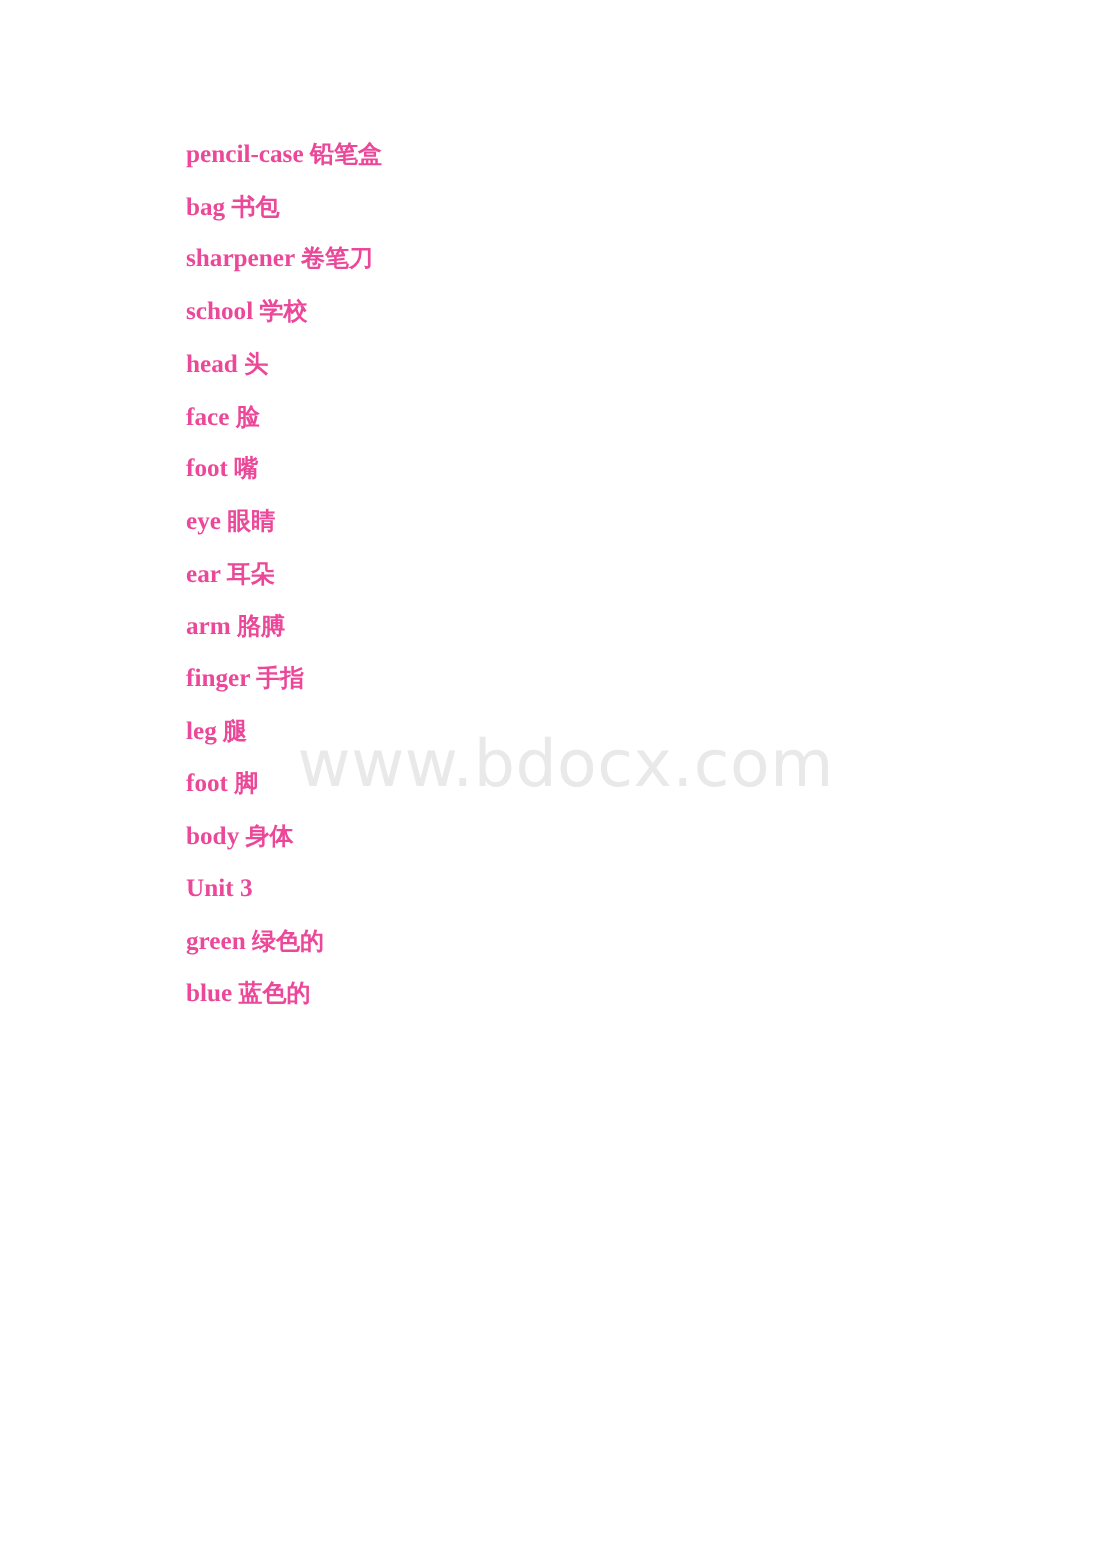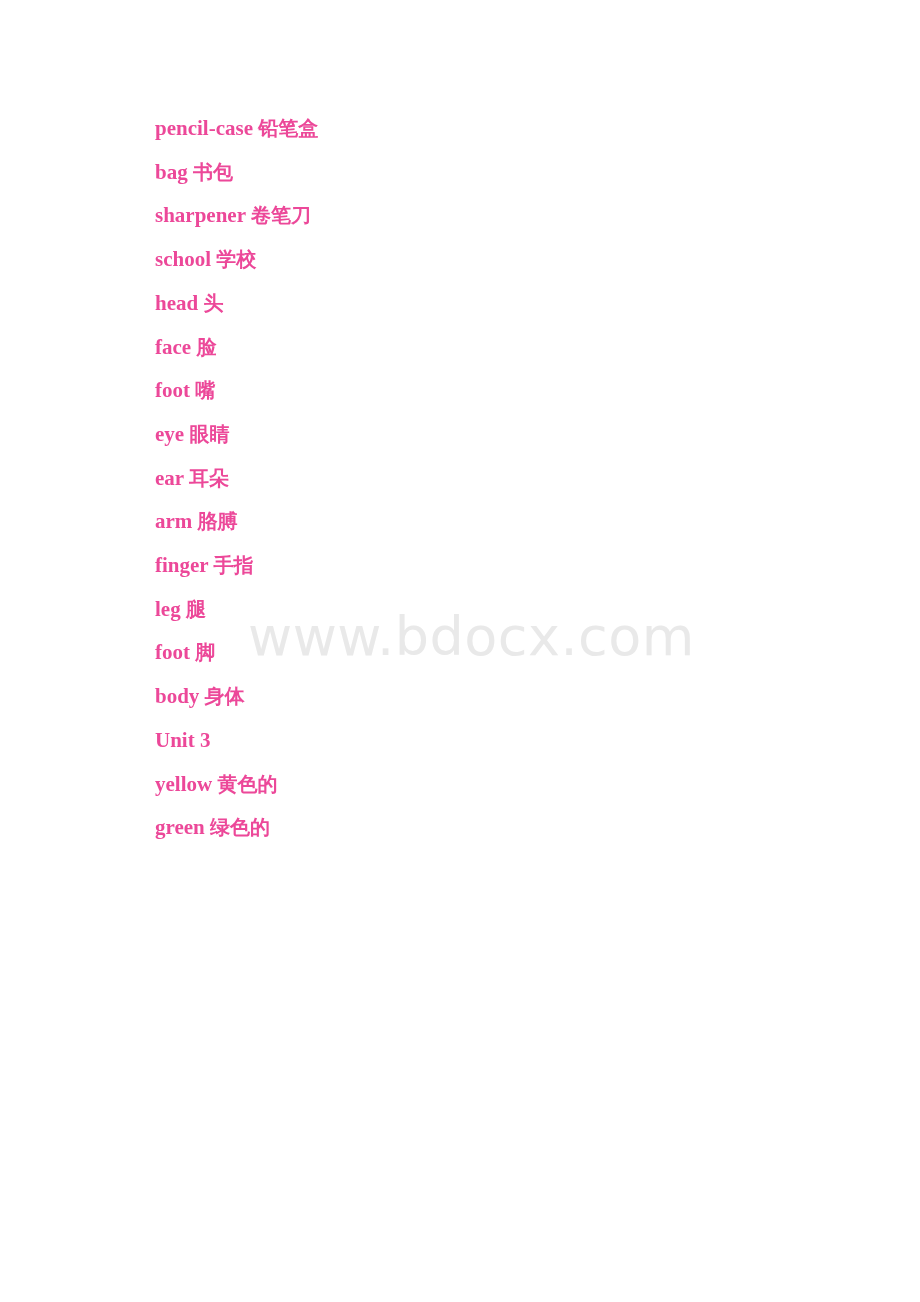--- a/index.html
+++ b/index.html
@@ -65,17 +65,17 @@
       <div class="vocab-line"><span class="en">face</span> <span class="cn">脸</span></div>
       <div class="vocab-line"><span class="en">foot</span> <span class="cn">嘴</span></div>
       <div class="vocab-line"><span class="en">eye</span> <span class="cn">眼睛</span></div>
       <div class="vocab-line"><span class="en">ear</span> <span class="cn">耳朵</span></div>
       <div class="vocab-line"><span class="en">arm</span> <span class="cn">胳膊</span></div>
       <div class="vocab-line"><span class="en">finger</span> <span class="cn">手指</span></div>
       <div class="vocab-line"><span class="en">leg</span> <span class="cn">腿</span></div>
       <div class="vocab-line"><span class="en">foot</span> <span class="cn">脚</span></div>
       <div class="vocab-line"><span class="en">body</span> <span class="cn">身体</span></div>
       <div class="vocab-line"><span class="en">Unit 3</span></div>
-      <div class="vocab-line"><span class="en">yellow</span> <span class="cn">黄色的</span></div>
       <div class="vocab-line"><span class="en">green</span> <span class="cn">绿色的</span></div>
+      <div class="vocab-line"><span class="en">blue</span> <span class="cn">蓝色的</span></div>
     </div>
 
 </div>
 
 </body></html>

